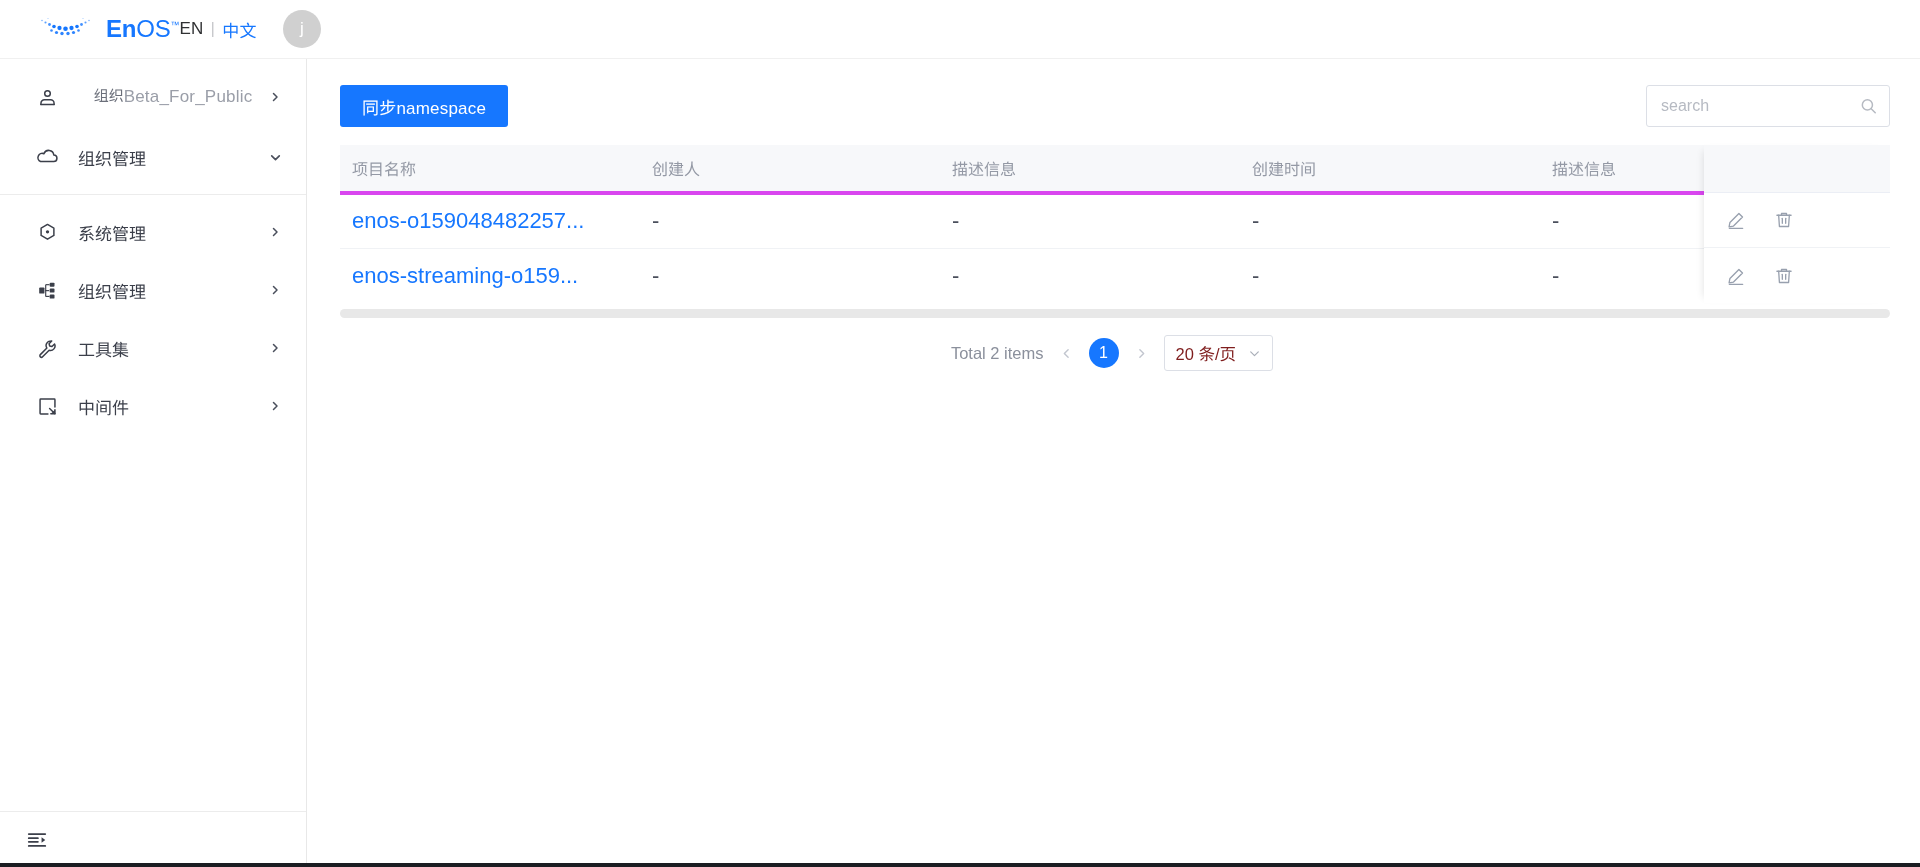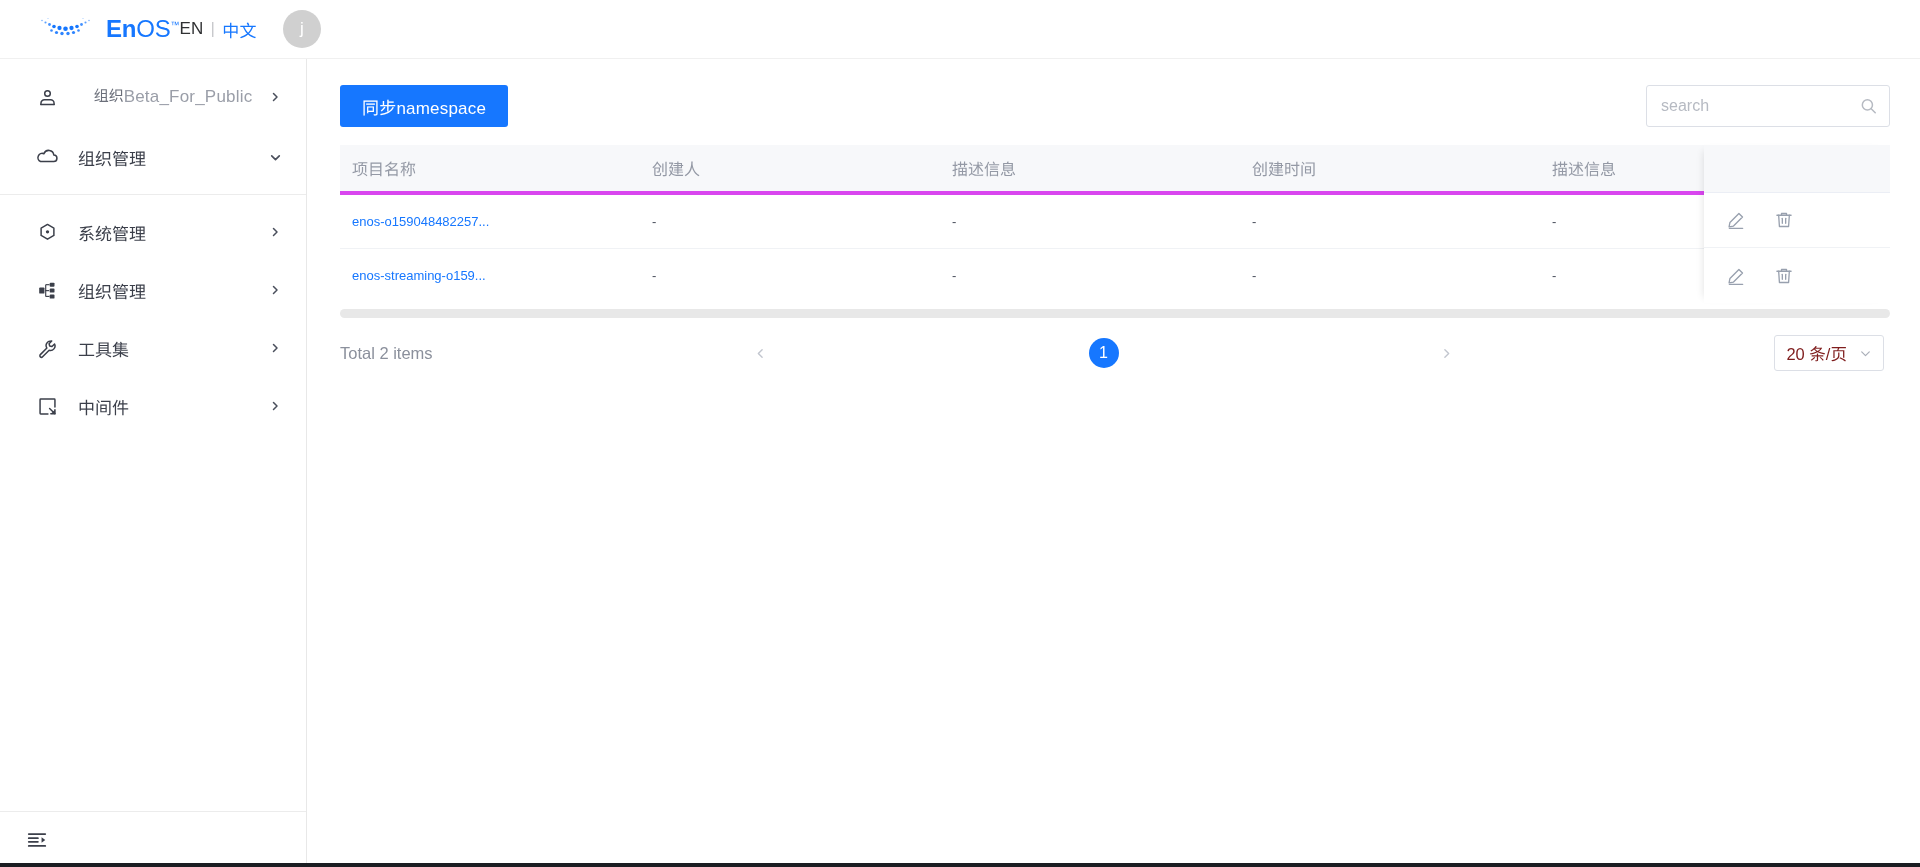--- a/index.html
+++ b/index.html
@@ -170,21 +170,21 @@
     font-size: 16px;
     text-align: left;
     height: 48px;
     padding: 0 14px 0 12px;
     border-bottom: 4px solid #d946ef;
     white-space: nowrap;
   }
   table.grid td {
     height: 55px;
     padding: 0 14px 0 12px;
-    font-size: 13px;
+    font-size: 22px;
     color: #4a4f5c;
     border-bottom: 1px solid #f0f2f5;
     white-space: nowrap;
     overflow: hidden;
     text-overflow: ellipsis;
   }
   table.grid tr:last-child td { border-bottom: none; }
   .cell-link { color: #1677ff; cursor: pointer; }
   .col-name { width: 300px; }
   .col-creator { width: 300px; }
@@ -221,21 +221,21 @@
 
   .hscroll {
     height: 9px;
     background: #e8e8e8;
     border-radius: 5px;
     margin-top: 6px;
     width: 100%;
   }
 
   .pager {
-    display: flex; align-items: center; justify-content: space-between;
+    display: flex; align-items: center; justify-content: center;
     gap: 13px;
     padding: 17px 6px 0 0;
     font-size: 16.5px;
     color: #8b909c;
   }
   .pg-arrow { color: #c2c6cf; cursor: pointer; padding: 0 3px; font-size: 15px; display:flex; }
   .pg-num {
     width: 30px; height: 30px; border-radius: 50%;
     background: #1677ff; color: #fff;
     display: flex; align-items: center; justify-content: center;

